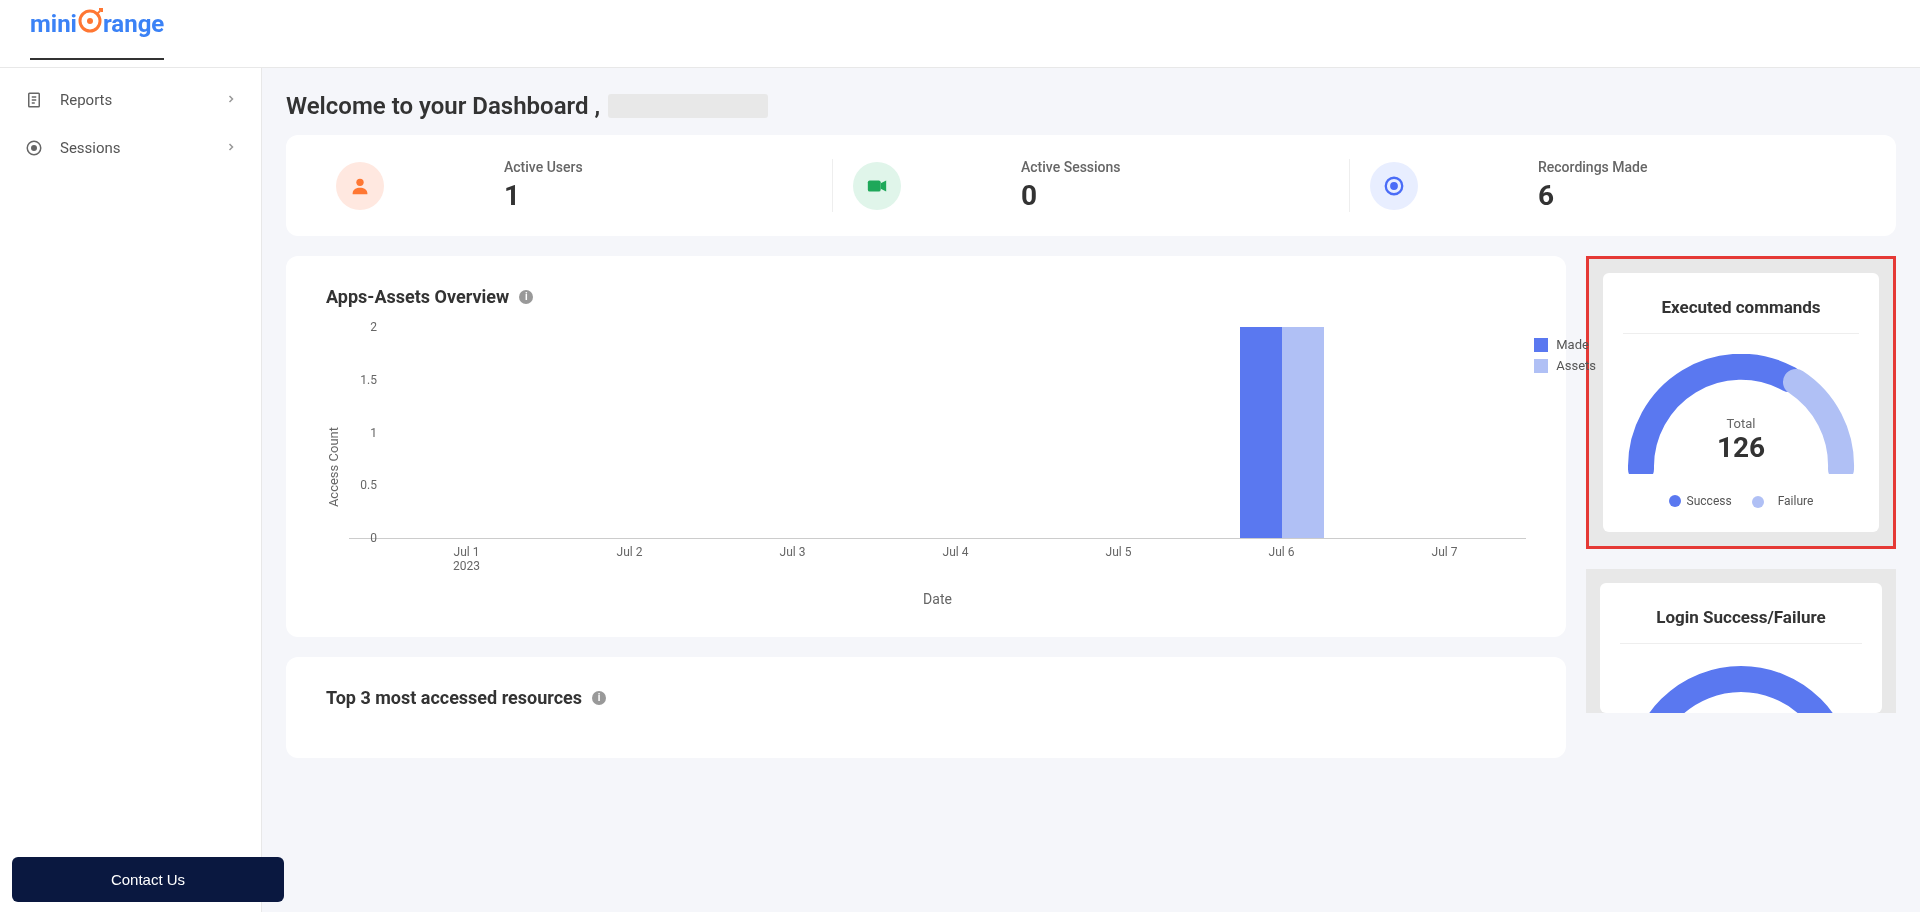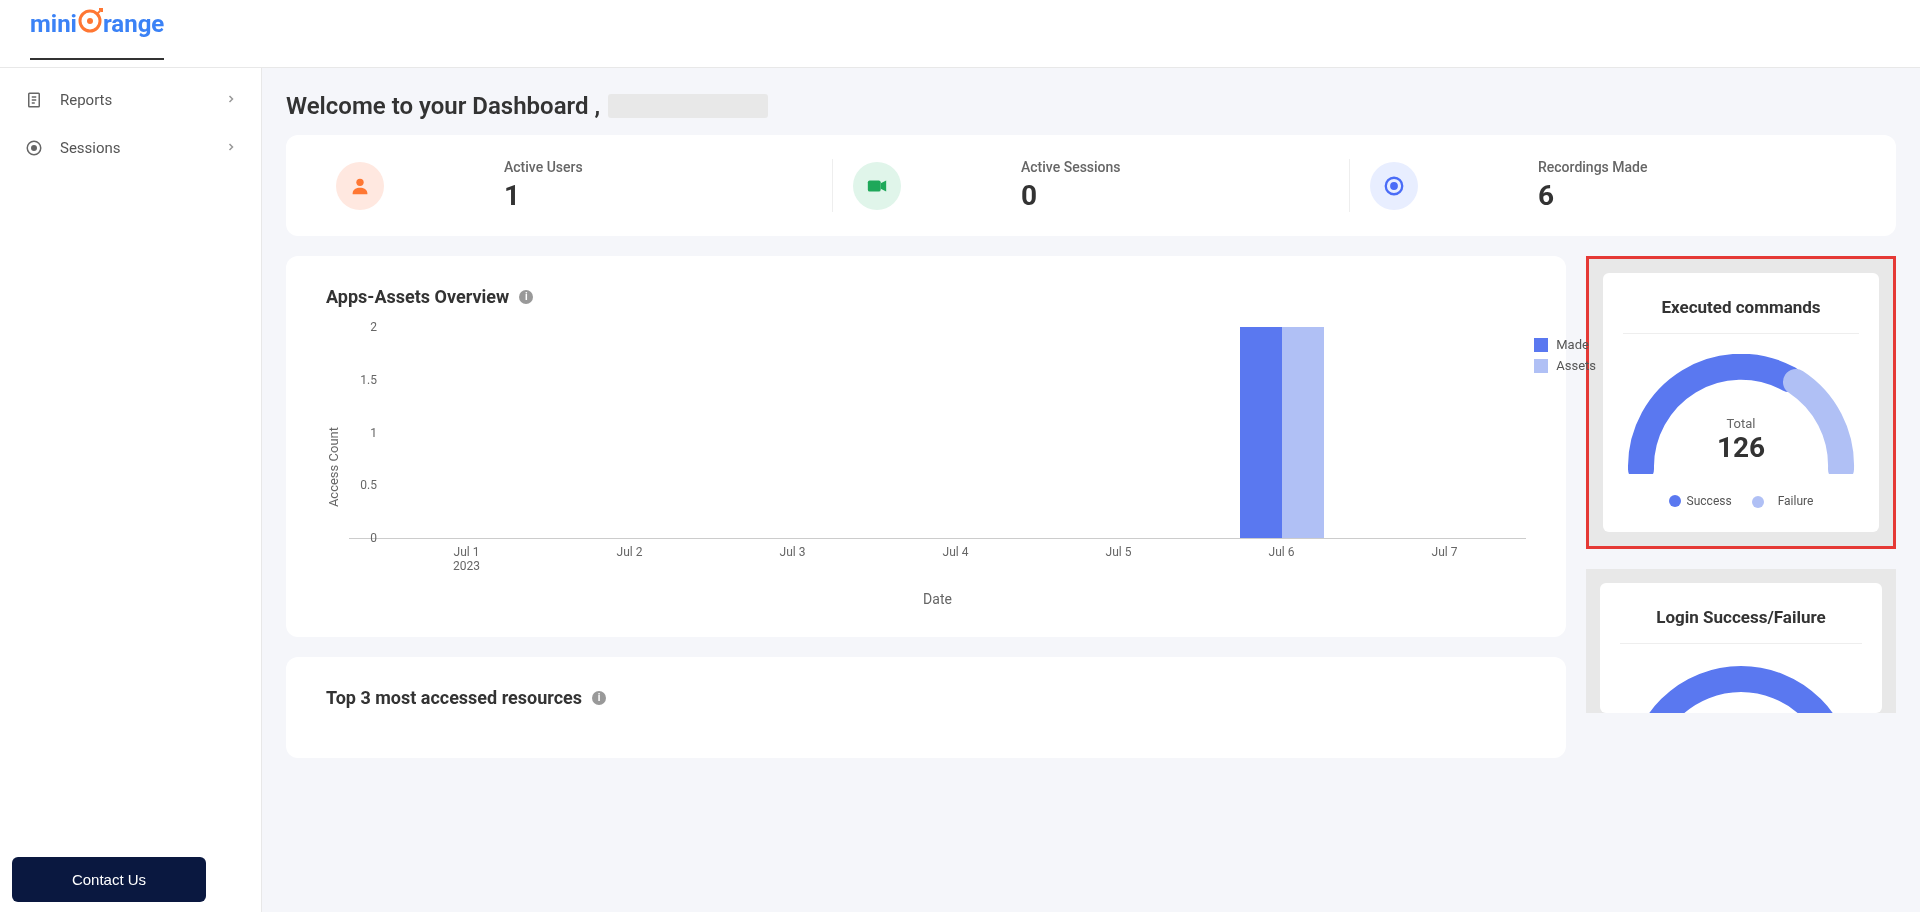--- a/index.html
+++ b/index.html
@@ -71,21 +71,21 @@
 .gauge-center { position: absolute; left: 0; right: 0; bottom: 10px; text-align: center; }
 .gauge-center .label { font-size: 13px; color: #666; }
 .gauge-center .value { font-size: 28px; font-weight: 700; color: #333; }
 .gauge-legend { display: flex; justify-content: center; gap: 20px; font-size: 12px; color: #555; }
 .dot { width: 12px; height: 12px; border-radius: 50%; display: inline-block; }
 .dot.success { background: #5a78f0; }
 .dot.failure { background: #b0c0f5; }
 
 .section-2 { background: #fff; border-radius: 12px; padding: 30px 40px; margin-top: 20px; flex: 1; }
 
-.contact-btn { position: fixed; bottom: 10px; left: 12px; width: 194px; background: #0a1840; color: #fff; padding: 14px; text-align: center; border-radius: 6px; font-size: 15px; cursor: pointer; border: none; }
+.contact-btn { position: fixed; bottom: 10px; left: 12px; width: 272px; background: #0a1840; color: #fff; padding: 14px; text-align: center; border-radius: 6px; font-size: 15px; cursor: pointer; border: none; }
 
 .cutoff { overflow: hidden; height: 50px; }
 </style>
 </head>
 <body>
 
 <header class="header">
   <div class="logo">
     <span>mini</span>
     <span class="logo-o">

